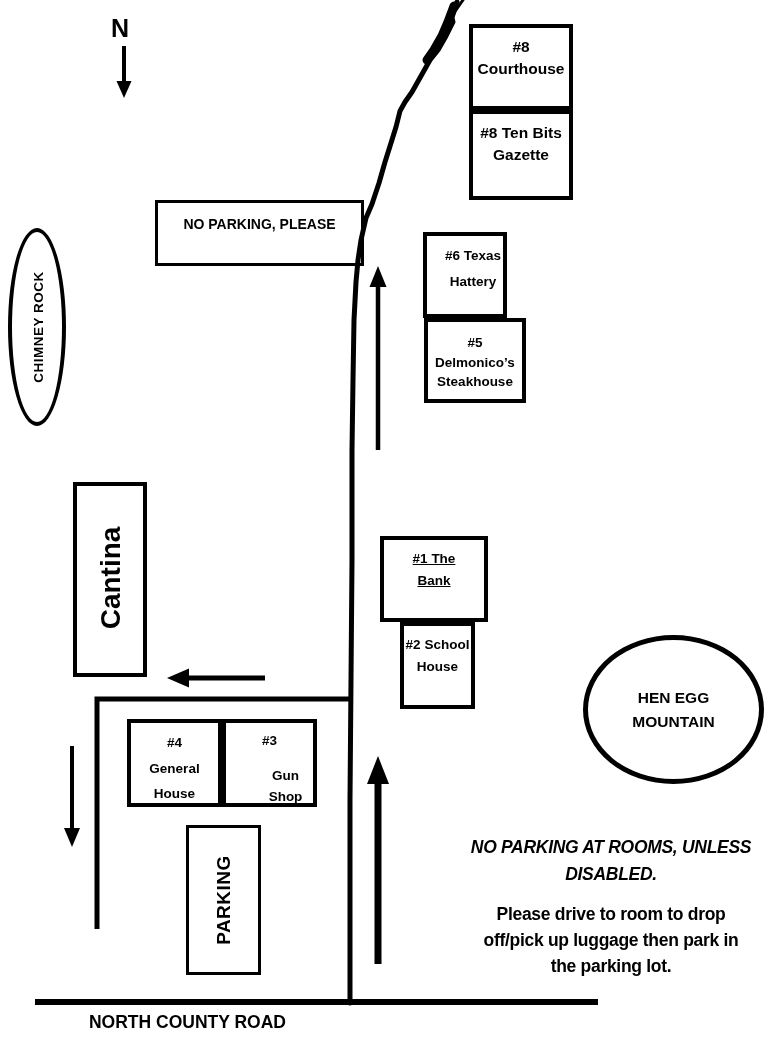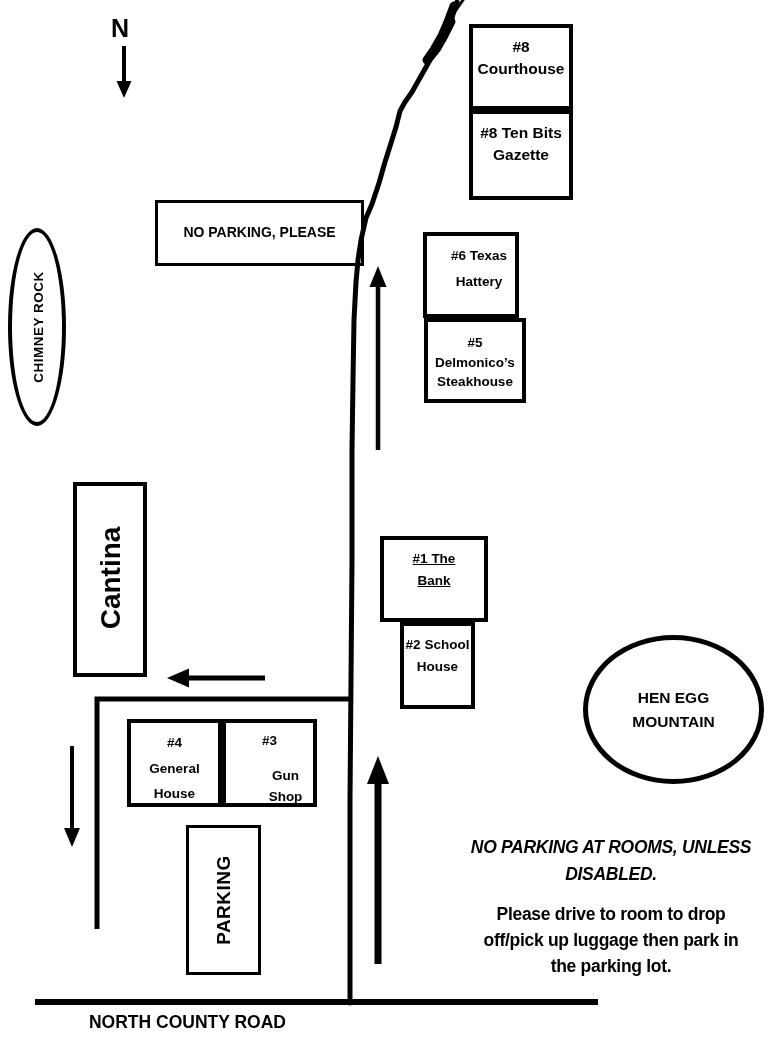--- a/index.html
+++ b/index.html
@@ -9,21 +9,21 @@
   }
   .box{
     position:absolute;box-sizing:border-box;border:4px solid #000;
     background:#ffffff;text-align:center;font-weight:bold;
   }
   .box .ln{font-size:13.5px;line-height:1.6;}
   .box.fs-big .ln{font-size:15.5px;line-height:1.45;}
   .box.lh-tall .ln{line-height:1.9;}
   .box.lh-tight .ln{line-height:1.45;}
   .pad8{padding-top:8px;} .pad7{padding-top:7px;} .pad11{padding-top:11px;}
-  .gap13{margin-top:13px;padding-left:32px;} .gap10{margin-top:10px;}
+  .gap13{margin-top:13px;padding-left:32px;} .gap10{margin-top:2px;}
   .ellipse{
     position:absolute;box-sizing:border-box;border:4px solid #000;
     border-radius:50%;background:#ffffff;
   }
   .vtext{
     position:absolute;font-weight:bold;white-space:nowrap;
     transform:translate(-50%,-50%) rotate(-90deg);
   }
   .overlay{position:absolute;left:0;top:0;pointer-events:none;}
   .compass-n{position:absolute;left:111px;top:14px;font-weight:bold;font-size:25px;}
@@ -59,21 +59,21 @@
     <div class="ln">Gazette</div>
   </div>
 
   <div class="box pad8" style="left:155px;top:200px;width:209px;height:66px;border-width:3px;">
     <div class="ln gap10" style="font-size:14px;">NO PARKING, PLEASE</div>
   </div>
 
   <div class="ellipse" style="left:8px;top:228px;width:58px;height:198px;"></div>
   <div class="vtext" style="left:38px;top:327px;font-size:13.5px;letter-spacing:0.5px;">CHIMNEY ROCK</div>
 
-  <div class="box pad7 lh-tall" style="left:423px;top:232px;width:96px;height:86px;padding-left:16px;">
+  <div class="box pad7 lh-tall" style="left:423px;top:232px;width:84px;height:86px;padding-left:16px;">
     <div class="ln">#6 Texas</div>
     <div class="ln">Hattery</div>
   </div>
   <div class="box pad11 lh-tight" style="left:424px;top:318px;width:102px;height:85px;">
     <div class="ln">#5</div>
     <div class="ln">Delmonico’s</div>
     <div class="ln">Steakhouse</div>
   </div>
 
   <div class="box" style="left:73px;top:482px;width:74px;height:195px;"></div>

